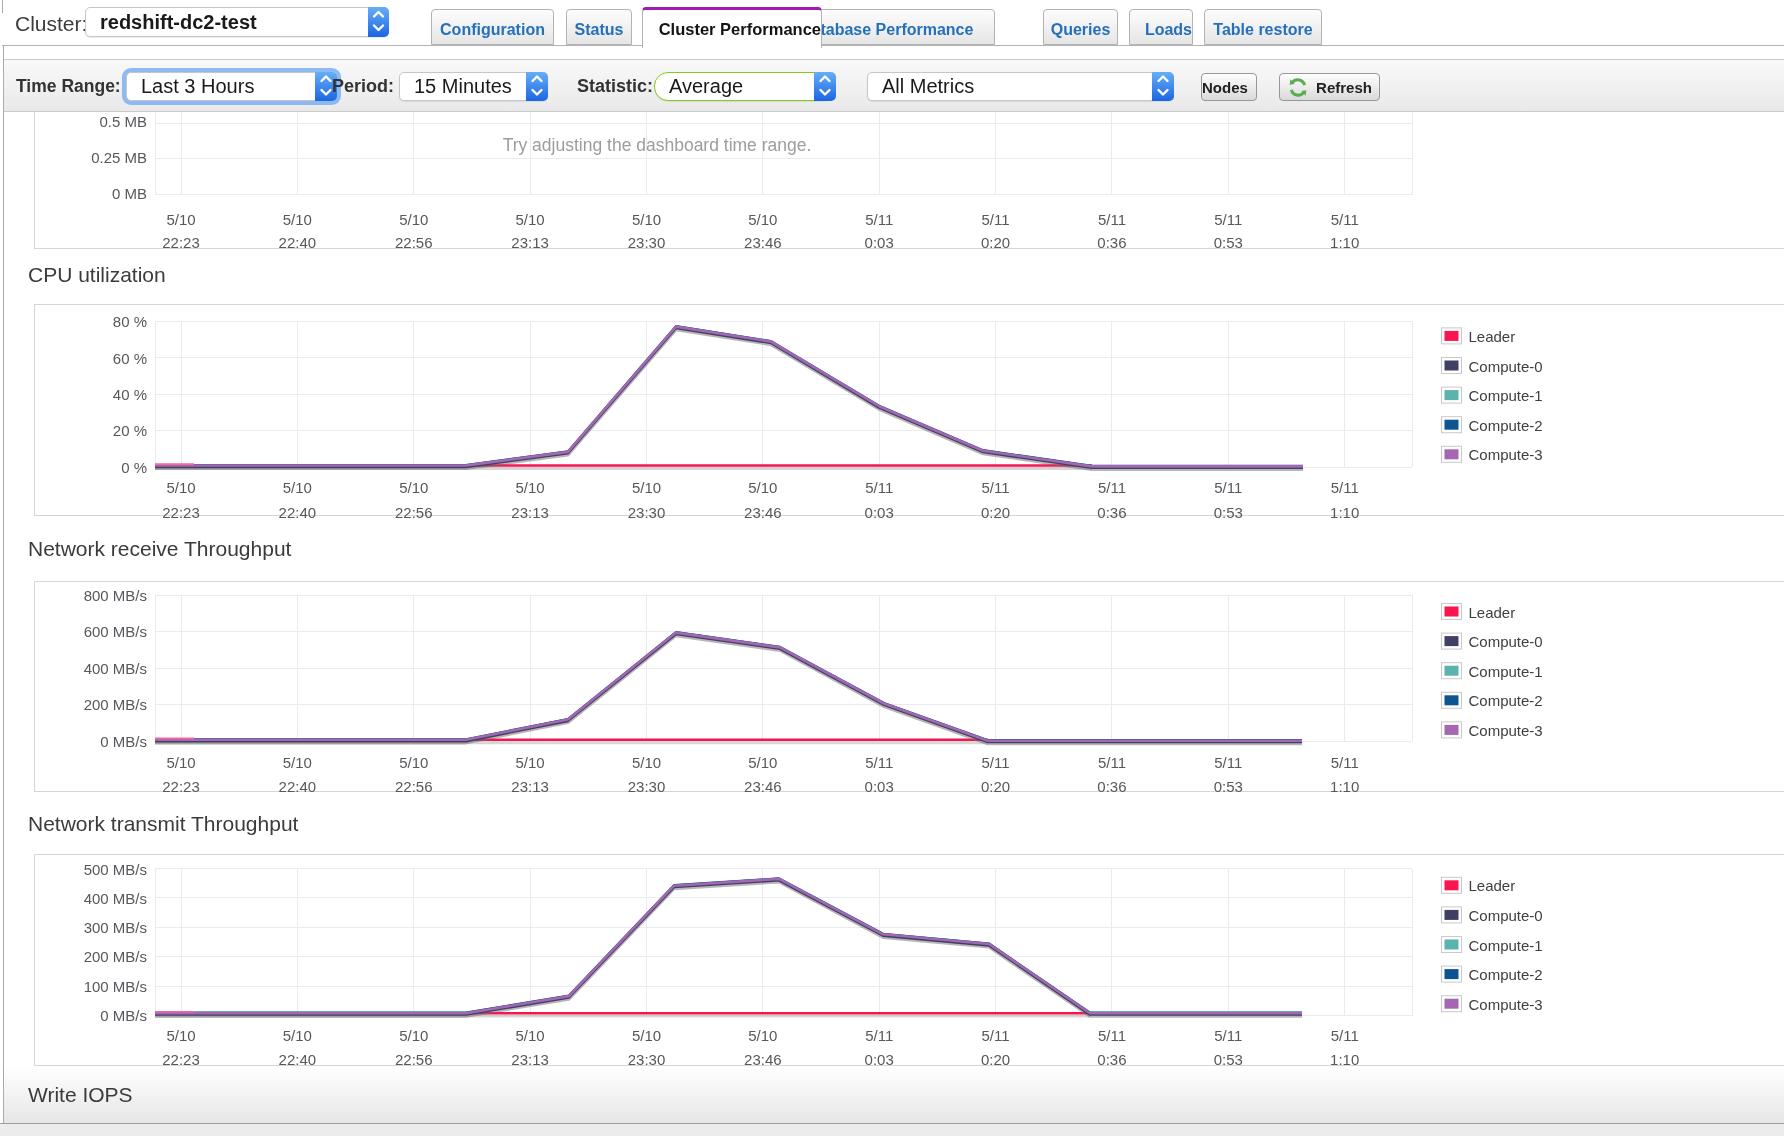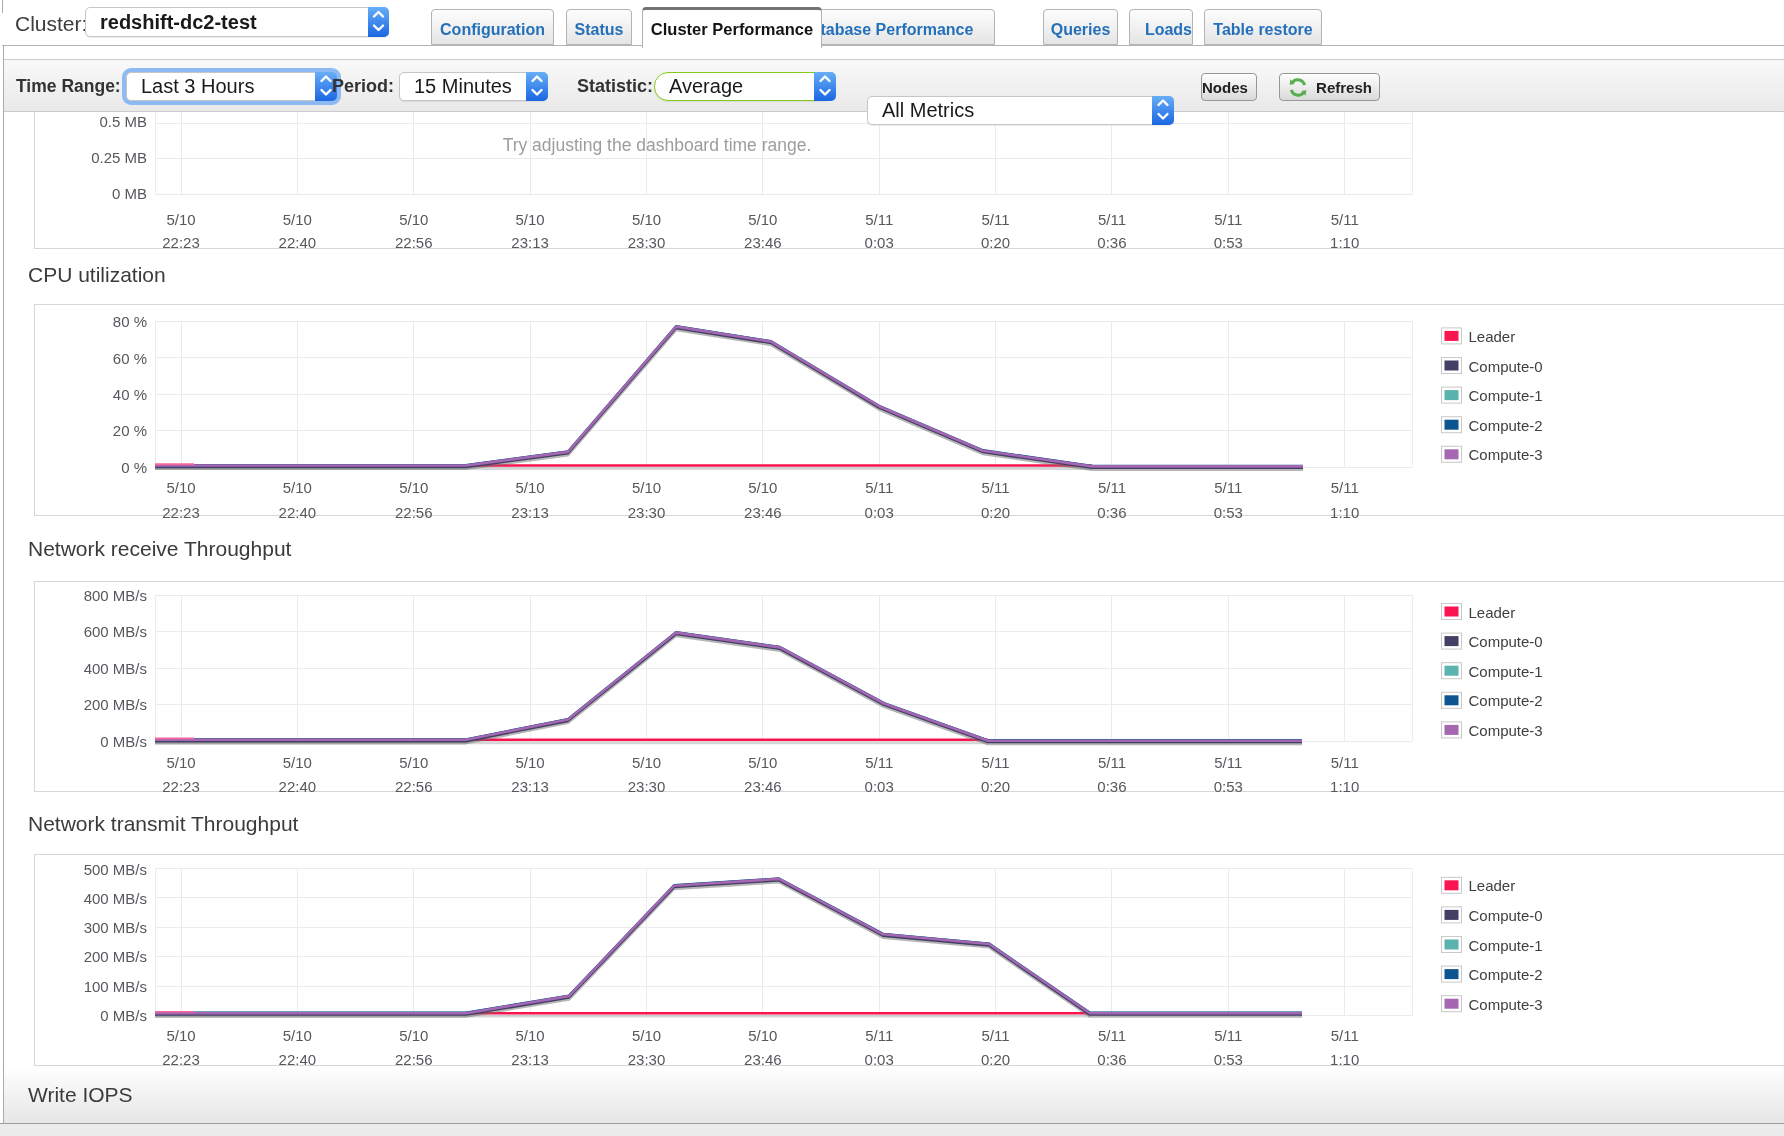--- a/index.html
+++ b/index.html
@@ -12,21 +12,21 @@
     <div style="position:absolute;left:14px;top:0;height:28px;font:bold 20px/28px 'Liberation Sans',sans-serif;color:#1a1a1a;white-space:nowrap">redshift-dc2-test</div>
     <div style="position:absolute;right:-1px;top:-1px;width:21px;height:30px;border-radius:0 5px 5px 0;background:linear-gradient(#67aef7,#1b66e2);">
       <svg width="21" height="28" style="position:absolute;right:0;top:0">
         <path d="M 6.0 9.5 L 10.5 5.0 L 15.0 9.5" stroke="#fff" stroke-width="2.4" fill="none" stroke-linecap="round" stroke-linejoin="round"></path>
         <path d="M 6.0 18.5 L 10.5 23.0 L 15.0 18.5" stroke="#fff" stroke-width="2.4" fill="none" stroke-linecap="round" stroke-linejoin="round"></path>
       </svg>
     </div>
   </div>
 <div style="position:absolute;left:431px;top:9px;width:123px;height:36px;background:linear-gradient(#fdfdfd,#e5e5e5);border:1px solid #b3b3b3;border-radius:4px 4px 0 0;box-sizing:border-box;text-align:center;font:bold 16px/39px 'Liberation Sans',sans-serif;color:#2570bb">Configuration</div>
 <div style="position:absolute;left:566px;top:9px;width:66px;height:36px;background:linear-gradient(#fdfdfd,#e5e5e5);border:1px solid #b3b3b3;border-radius:4px 4px 0 0;box-sizing:border-box;text-align:center;font:bold 16px/39px 'Liberation Sans',sans-serif;color:#2570bb">Status</div>
-<div style="position:absolute;left:642px;top:7px;width:180px;height:41px;background:#fff;border:1px solid #b3b3b3;border-bottom:none;border-top:3px solid #737373;border-radius:4px 4px 0 0;box-sizing:border-box;z-index:5;text-align:center;font:bold 16.5px/38px 'Liberation Sans',sans-serif;color:#141414">Cluster Performance</div>
+<div style="position:absolute;left:642px;top:7px;width:180px;height:41px;background:#fff;border:1px solid #b3b3b3;border-bottom:none;border-top:3px solid #a21caf;border-radius:4px 4px 0 0;box-sizing:border-box;z-index:5;text-align:right;font:bold 16.5px/38px 'Liberation Sans',sans-serif;color:#141414">Cluster Performance</div>
 <div style="position:absolute;left:799px;top:9px;width:196px;height:36px;background:linear-gradient(#fdfdfd,#e5e5e5);border:1px solid #b3b3b3;border-radius:4px 4px 0 0;box-sizing:border-box;text-align:left;font:bold 16px/39px 'Liberation Sans',sans-serif;color:#2570bb">Database Performance</div>
 <div style="position:absolute;left:1043px;top:9px;width:75px;height:36px;background:linear-gradient(#fdfdfd,#e5e5e5);border:1px solid #b3b3b3;border-radius:4px 4px 0 0;box-sizing:border-box;text-align:center;font:bold 16px/39px 'Liberation Sans',sans-serif;color:#2570bb">Queries</div>
 <div style="position:absolute;left:1129px;top:9px;width:64px;height:36px;background:linear-gradient(#fdfdfd,#e5e5e5);border:1px solid #b3b3b3;border-radius:4px 4px 0 0;box-sizing:border-box;text-align:right;font:bold 16px/39px 'Liberation Sans',sans-serif;color:#2570bb">Loads</div>
 <div style="position:absolute;left:1204px;top:9px;width:118px;height:36px;background:linear-gradient(#fdfdfd,#e5e5e5);border:1px solid #b3b3b3;border-radius:4px 4px 0 0;box-sizing:border-box;text-align:center;font:bold 16px/39px 'Liberation Sans',sans-serif;color:#2570bb">Table restore</div>
 <div style="position:absolute;left:2px;top:45px;width:1782px;height:1px;background:#b3b3b3"></div>
 
 <div style="position:absolute;left:3px;top:45px;width:1px;height:1078px;background:#ababab"></div>
 
 <svg style="position:absolute;left:34px;top:112px;overflow:visible" width="1750" height="140" font-family="Liberation Sans, sans-serif">
 <g shape-rendering="crispEdges" stroke="#d6d6d6" stroke-width="1">
@@ -336,21 +336,21 @@
 <div style="position:absolute;left:577px;top:76px;font:bold 18px 'Liberation Sans',sans-serif;color:#333">Statistic:</div>
 <div style="position:absolute;left:654px;top:72px;width:180px;height:27px;background:#fff;border:1px solid #84cc16;border-radius:14px;box-shadow:0 1px 1px rgba(0,0,0,.08);">
     <div style="position:absolute;left:14px;top:0;height:27px;font:20px/27px 'Liberation Sans',sans-serif;color:#1a1a1a;white-space:nowrap">Average</div>
     <div style="position:absolute;right:-1px;top:-1px;width:22px;height:29px;border-radius:0 5px 5px 0;background:linear-gradient(#67aef7,#1b66e2);">
       <svg width="22" height="27" style="position:absolute;right:0;top:0">
         <path d="M 6.5 9.0 L 11.0 4.5 L 15.5 9.0" stroke="#fff" stroke-width="2.4" fill="none" stroke-linecap="round" stroke-linejoin="round"></path>
         <path d="M 6.5 18.0 L 11.0 22.5 L 15.5 18.0" stroke="#fff" stroke-width="2.4" fill="none" stroke-linecap="round" stroke-linejoin="round"></path>
       </svg>
     </div>
   </div>
-<div style="position:absolute;left:867px;top:72px;width:305px;height:27px;background:#fff;border:1px solid #c6c6c6;border-radius:5px;box-shadow:0 1px 1px rgba(0,0,0,.08);margin-top:24px;">
+<div style="position:absolute;left:867px;top:72px;width:305px;height:27px;background:#fff;border:1px solid #c6c6c6;border-radius:5px;box-shadow:0 1px 1px rgba(0,0,0,.08);">
     <div style="position:absolute;left:14px;top:0;height:27px;font:20px/27px 'Liberation Sans',sans-serif;color:#1a1a1a;white-space:nowrap">All Metrics</div>
     <div style="position:absolute;right:-1px;top:-1px;width:22px;height:29px;border-radius:0 5px 5px 0;background:linear-gradient(#67aef7,#1b66e2);">
       <svg width="22" height="27" style="position:absolute;right:0;top:0">
         <path d="M 6.5 9.0 L 11.0 4.5 L 15.5 9.0" stroke="#fff" stroke-width="2.4" fill="none" stroke-linecap="round" stroke-linejoin="round"></path>
         <path d="M 6.5 18.0 L 11.0 22.5 L 15.5 18.0" stroke="#fff" stroke-width="2.4" fill="none" stroke-linecap="round" stroke-linejoin="round"></path>
       </svg>
     </div>
   </div>
 <div style="position:absolute;left:1201px;top:73px;width:56px;height:28px;background:linear-gradient(#fefefe,#dadada);border:1px solid #979797;border-radius:4px;font:bold 15px/27px 'Liberation Sans',sans-serif;color:#222;box-sizing:border-box">Nodes</div>
 <div style="position:absolute;left:1279px;top:73px;width:101px;height:28px;background:linear-gradient(#fefefe,#dadada);border:1px solid #979797;border-radius:4px;text-align:center;font:bold 15px/27px 'Liberation Sans',sans-serif;color:#222;box-sizing:border-box"><svg width="22" height="19" viewBox="0 0 22 19" style="vertical-align:-4px;margin-right:7px">

